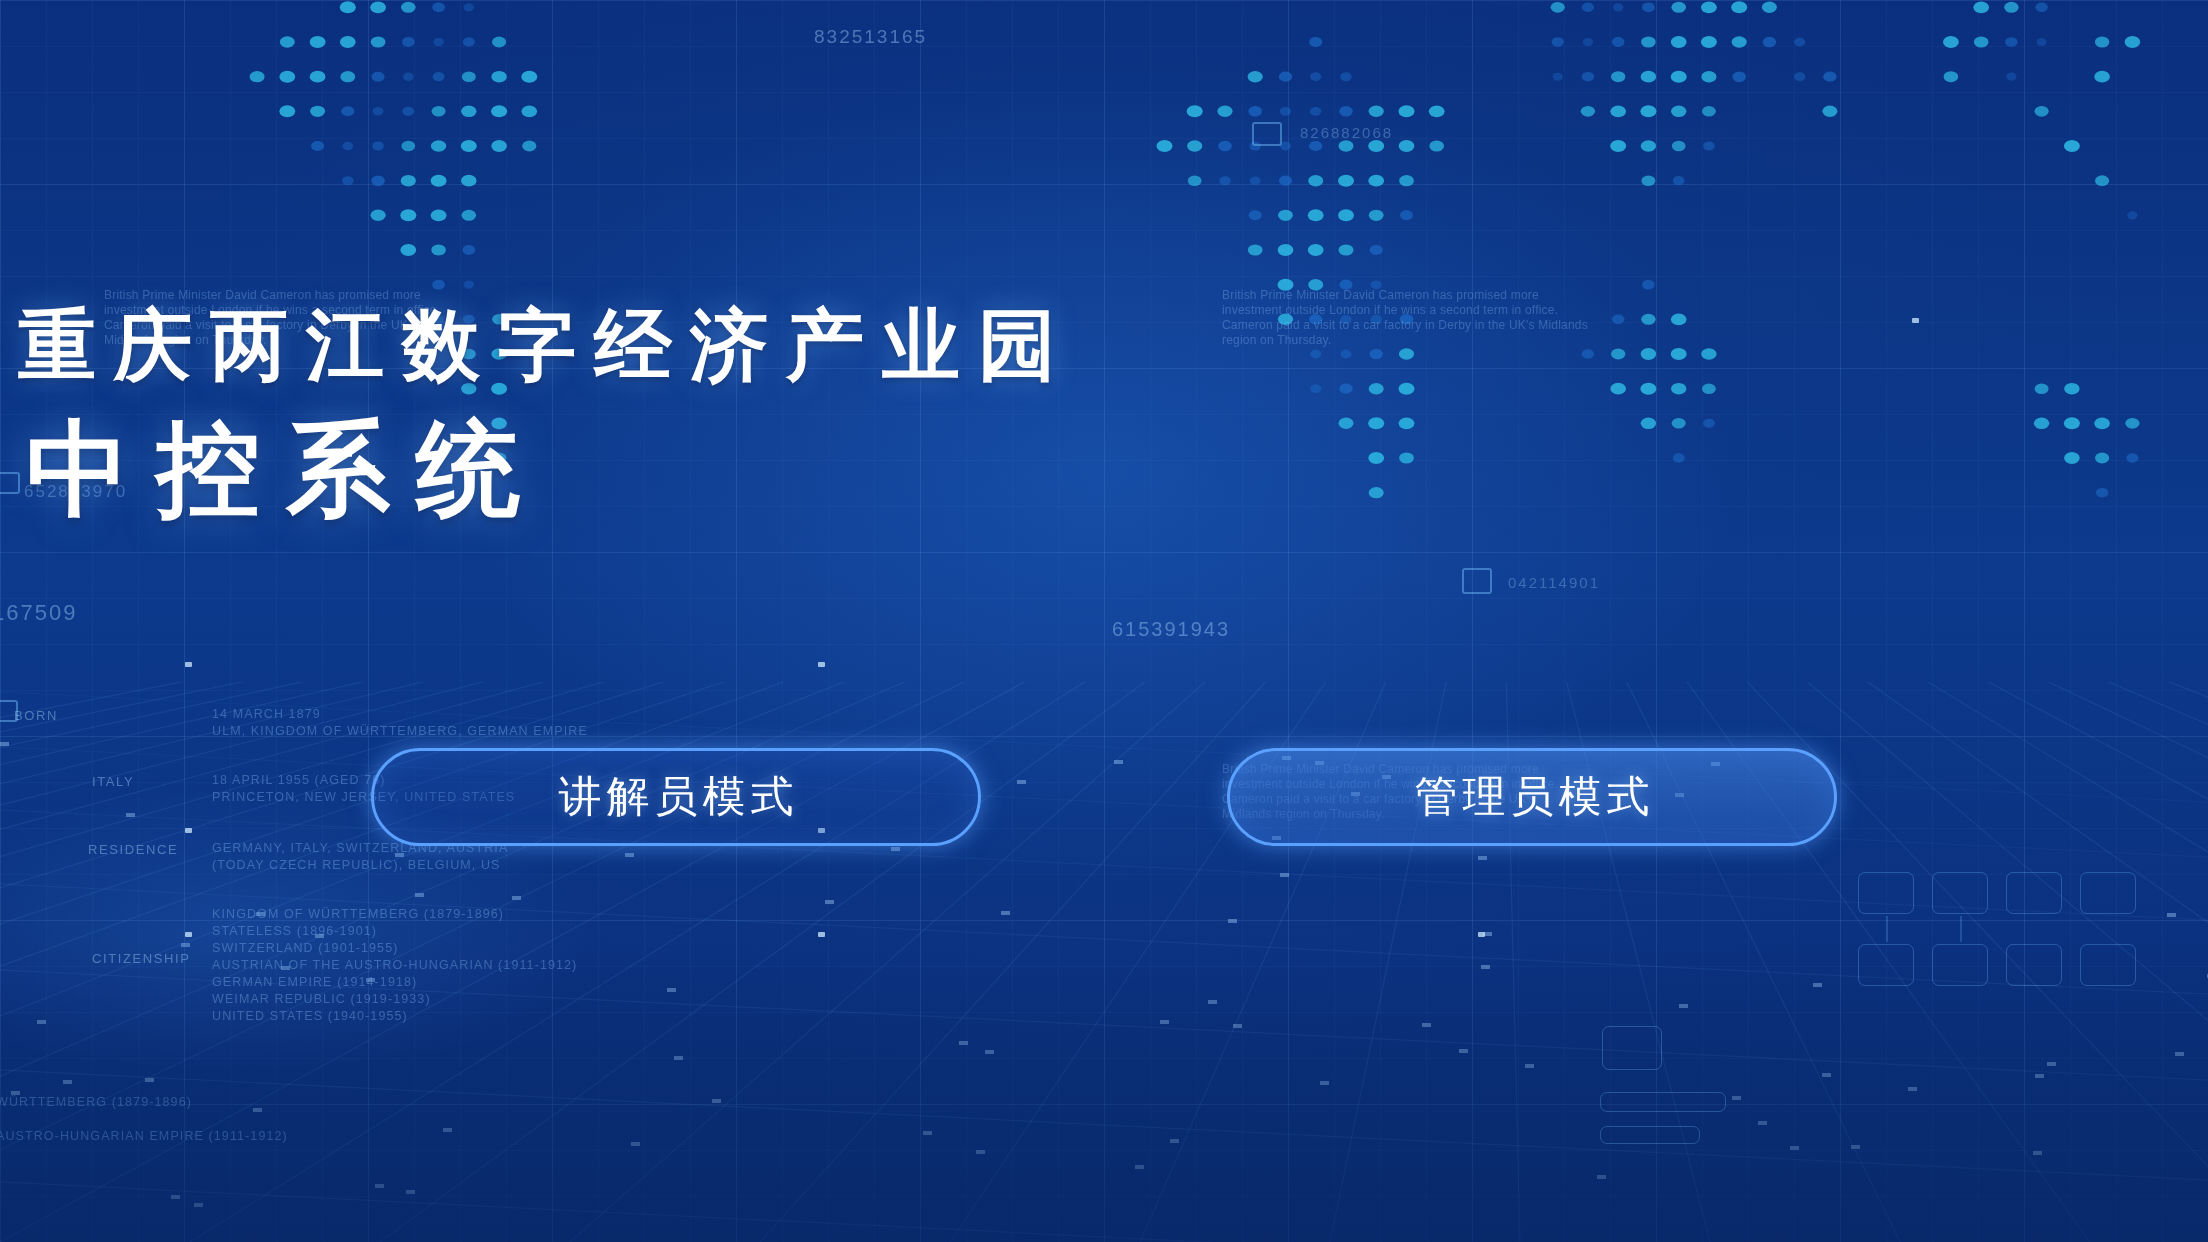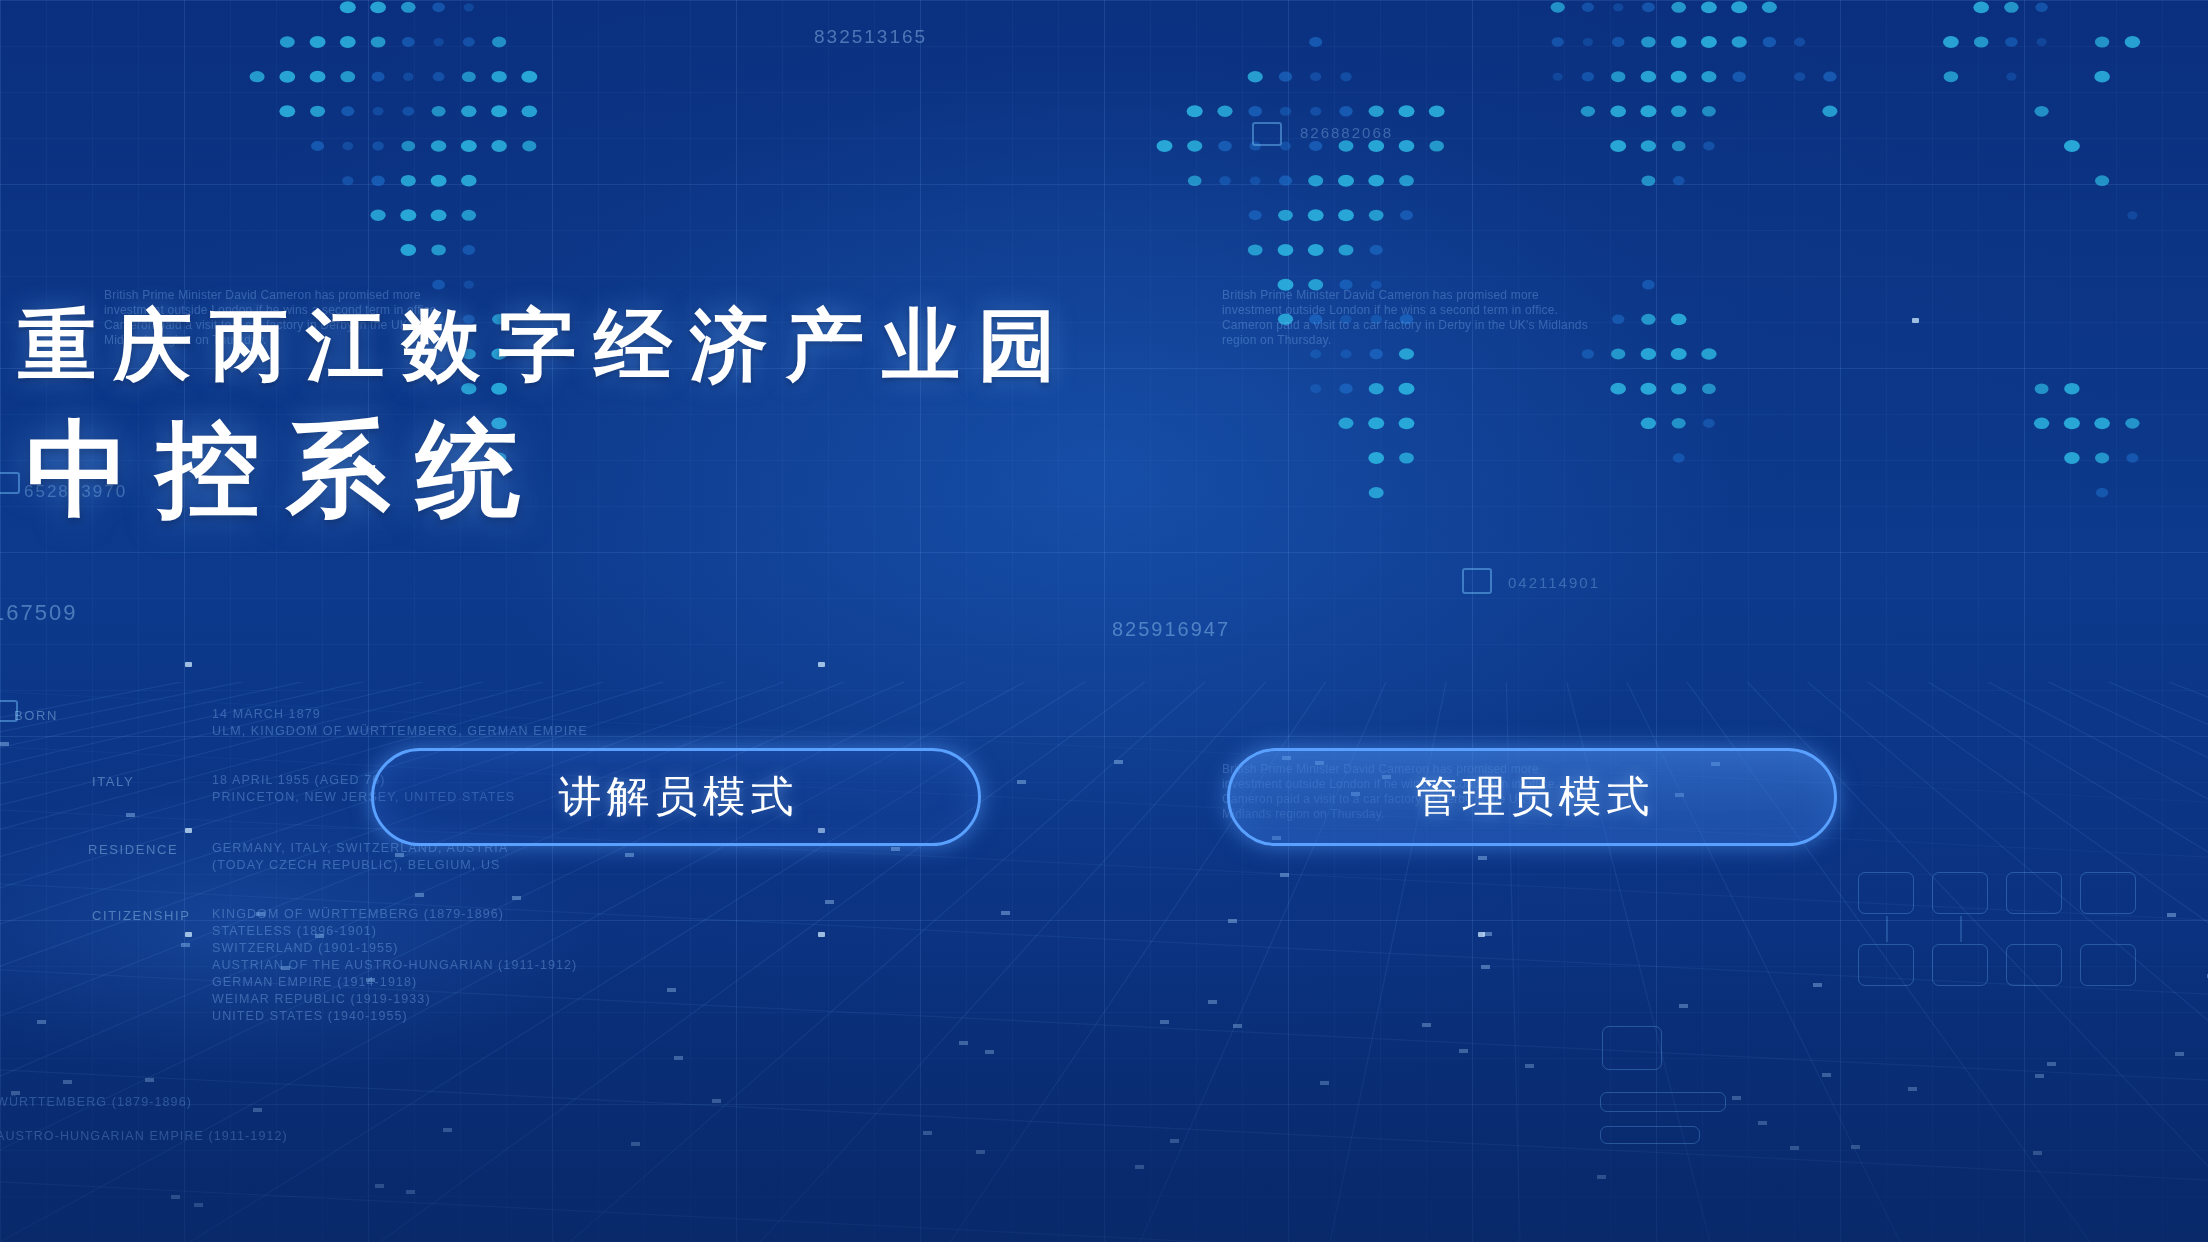--- a/index.html
+++ b/index.html
@@ -535,21 +535,21 @@
   <div class="deco-num" style="left:814px; top:26px;">832513165</div>
 
   <div class="sq-icon" style="left:1252px; top:122px; width:30px; height:24px;"></div>
   <div class="deco-num" style="left:1300px; top:124px; font-size:15px; opacity:0.75;">826882068</div>
 
   <div class="sq-icon" style="left:-6px; top:472px; width:26px; height:22px;"></div>
   <div class="deco-num" style="left:24px; top:482px; font-size:17px; opacity:0.8;">652883970</div>
 
   <div class="deco-num" style="left:-8px; top:600px; font-size:22px;">167509</div>
 
-  <div class="deco-num" style="left:1112px; top:618px; font-size:20px;">825916947</div>
+  <div class="deco-num" style="left:1112px; top:618px; font-size:20px;">615391943</div>
 
   <div class="sq-icon" style="left:1462px; top:568px; width:30px; height:26px;"></div>
   <div class="deco-num" style="left:1508px; top:574px; font-size:15px; opacity:0.7;">042114901</div>
 
   <div class="deco-text" style="left:104px; top:288px; width:360px;">British Prime Minister David Cameron has promised more investment outside London if he wins a second term in office. Cameron paid a visit to a car factory in Derby in the UK's Midlands region on Thursday.</div>
   <div class="deco-text" style="left:1222px; top:288px; width:380px;">British Prime Minister David Cameron has promised more investment outside London if he wins a second term in office. Cameron paid a visit to a car factory in Derby in the UK's Midlands region on Thursday.</div>
   <div class="deco-text" style="left:1222px; top:762px; width:360px; opacity:0.8;">British Prime Minister David Cameron has promised more investment outside London if he wins a second term in office. Cameron paid a visit to a car factory in Derby in the UK's Midlands region on Thursday.</div>
 
   <div class="sq-icon" style="left:-8px; top:700px; width:26px; height:22px;"></div>
 
@@ -558,21 +558,21 @@
 ULM, KINGDOM OF WÜRTTEMBERG, GERMAN EMPIRE</div>
 
   <div class="deco-label" style="left:92px; top:774px;">ITALY</div>
   <div class="deco-val" style="left:212px; top:772px;">18 APRIL 1955 (AGED 76)
 PRINCETON, NEW JERSEY, UNITED STATES</div>
 
   <div class="deco-label" style="left:88px; top:842px;">RESIDENCE</div>
   <div class="deco-val" style="left:212px; top:840px;">GERMANY, ITALY, SWITZERLAND, AUSTRIA
 (TODAY CZECH REPUBLIC), BELGIUM, US</div>
 
-  <div class="deco-label" style="left:92px; top:908px;">CITIZENSHIP</div>
+  <div class="deco-label" style="left:92px; top:951px;">CITIZENSHIP</div>
   <div class="deco-val" style="left:212px; top:906px;">KINGDOM OF WÜRTTEMBERG (1879-1896)
 STATELESS (1896-1901)
 SWITZERLAND (1901-1955)
 AUSTRIAN OF THE AUSTRO-HUNGARIAN (1911-1912)
 GERMAN EMPIRE (1914-1918)
 WEIMAR REPUBLIC (1919-1933)
 UNITED STATES (1940-1955)</div>
 
   <div class="deco-val" style="left:-4px; top:1094px; opacity:0.8;">WÜRTTEMBERG (1879-1896)</div>
   <div class="deco-val" style="left:-4px; top:1128px; opacity:0.8;">AUSTRO-HUNGARIAN EMPIRE (1911-1912)</div>

